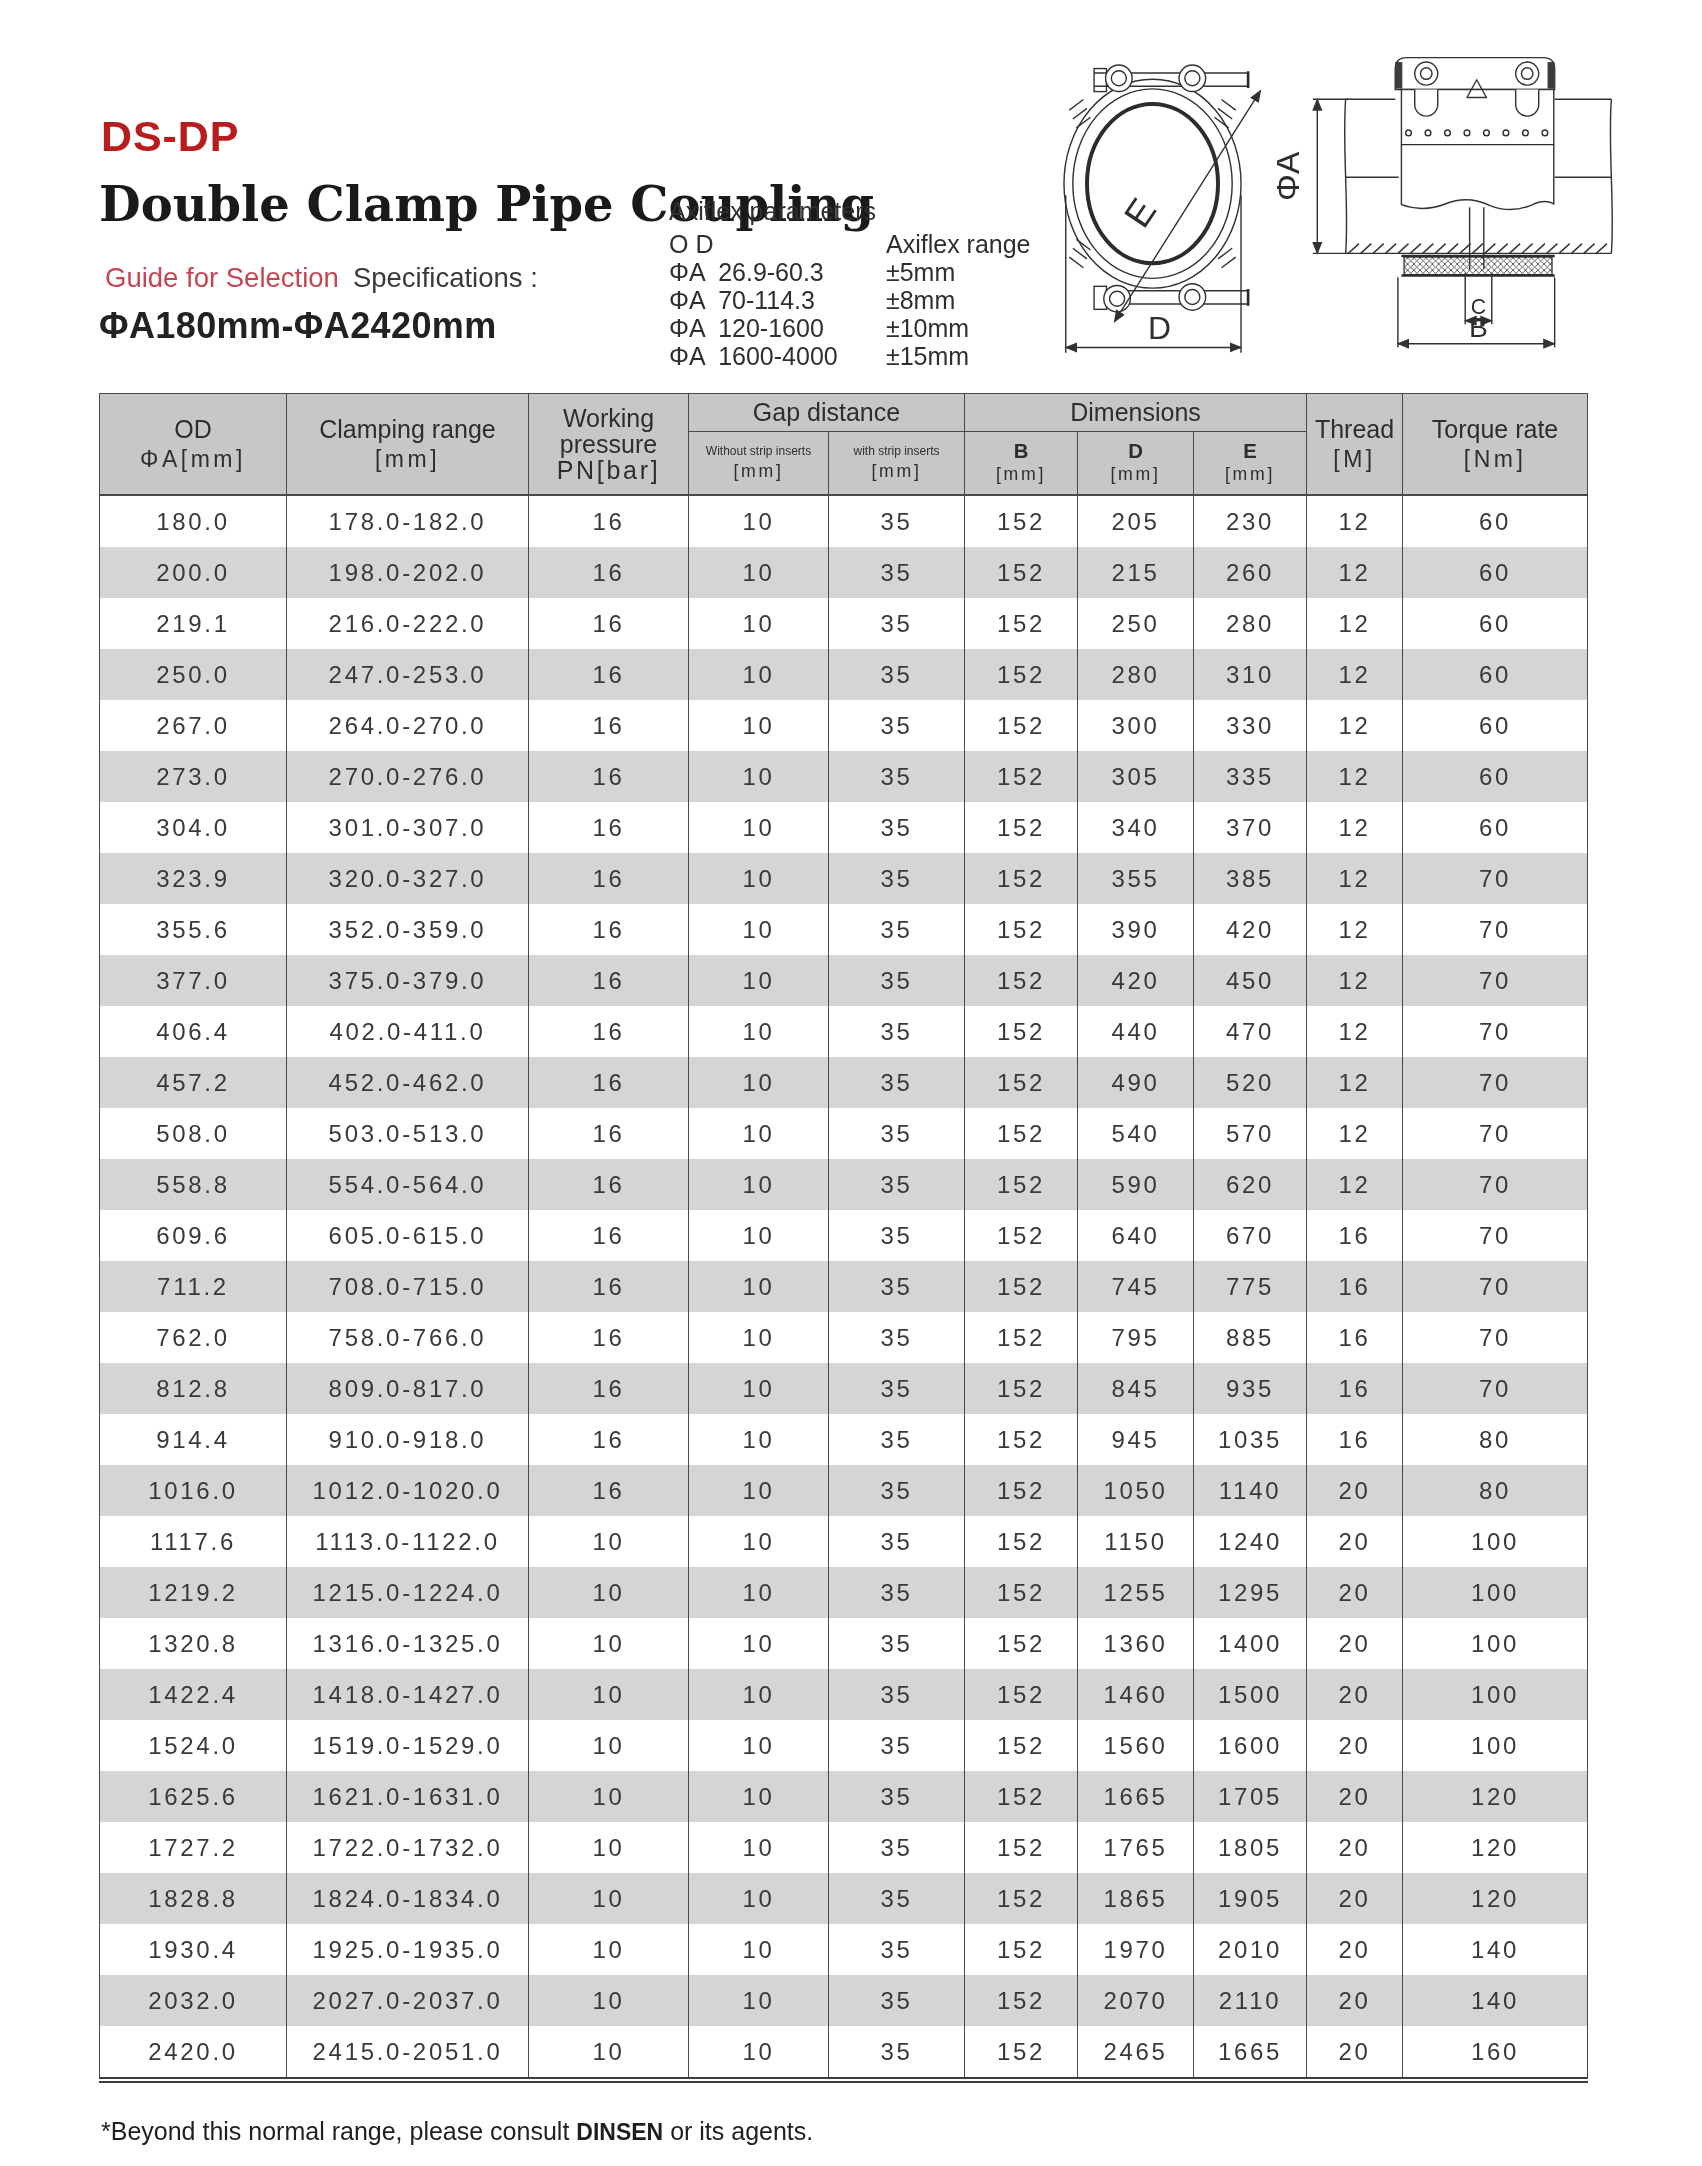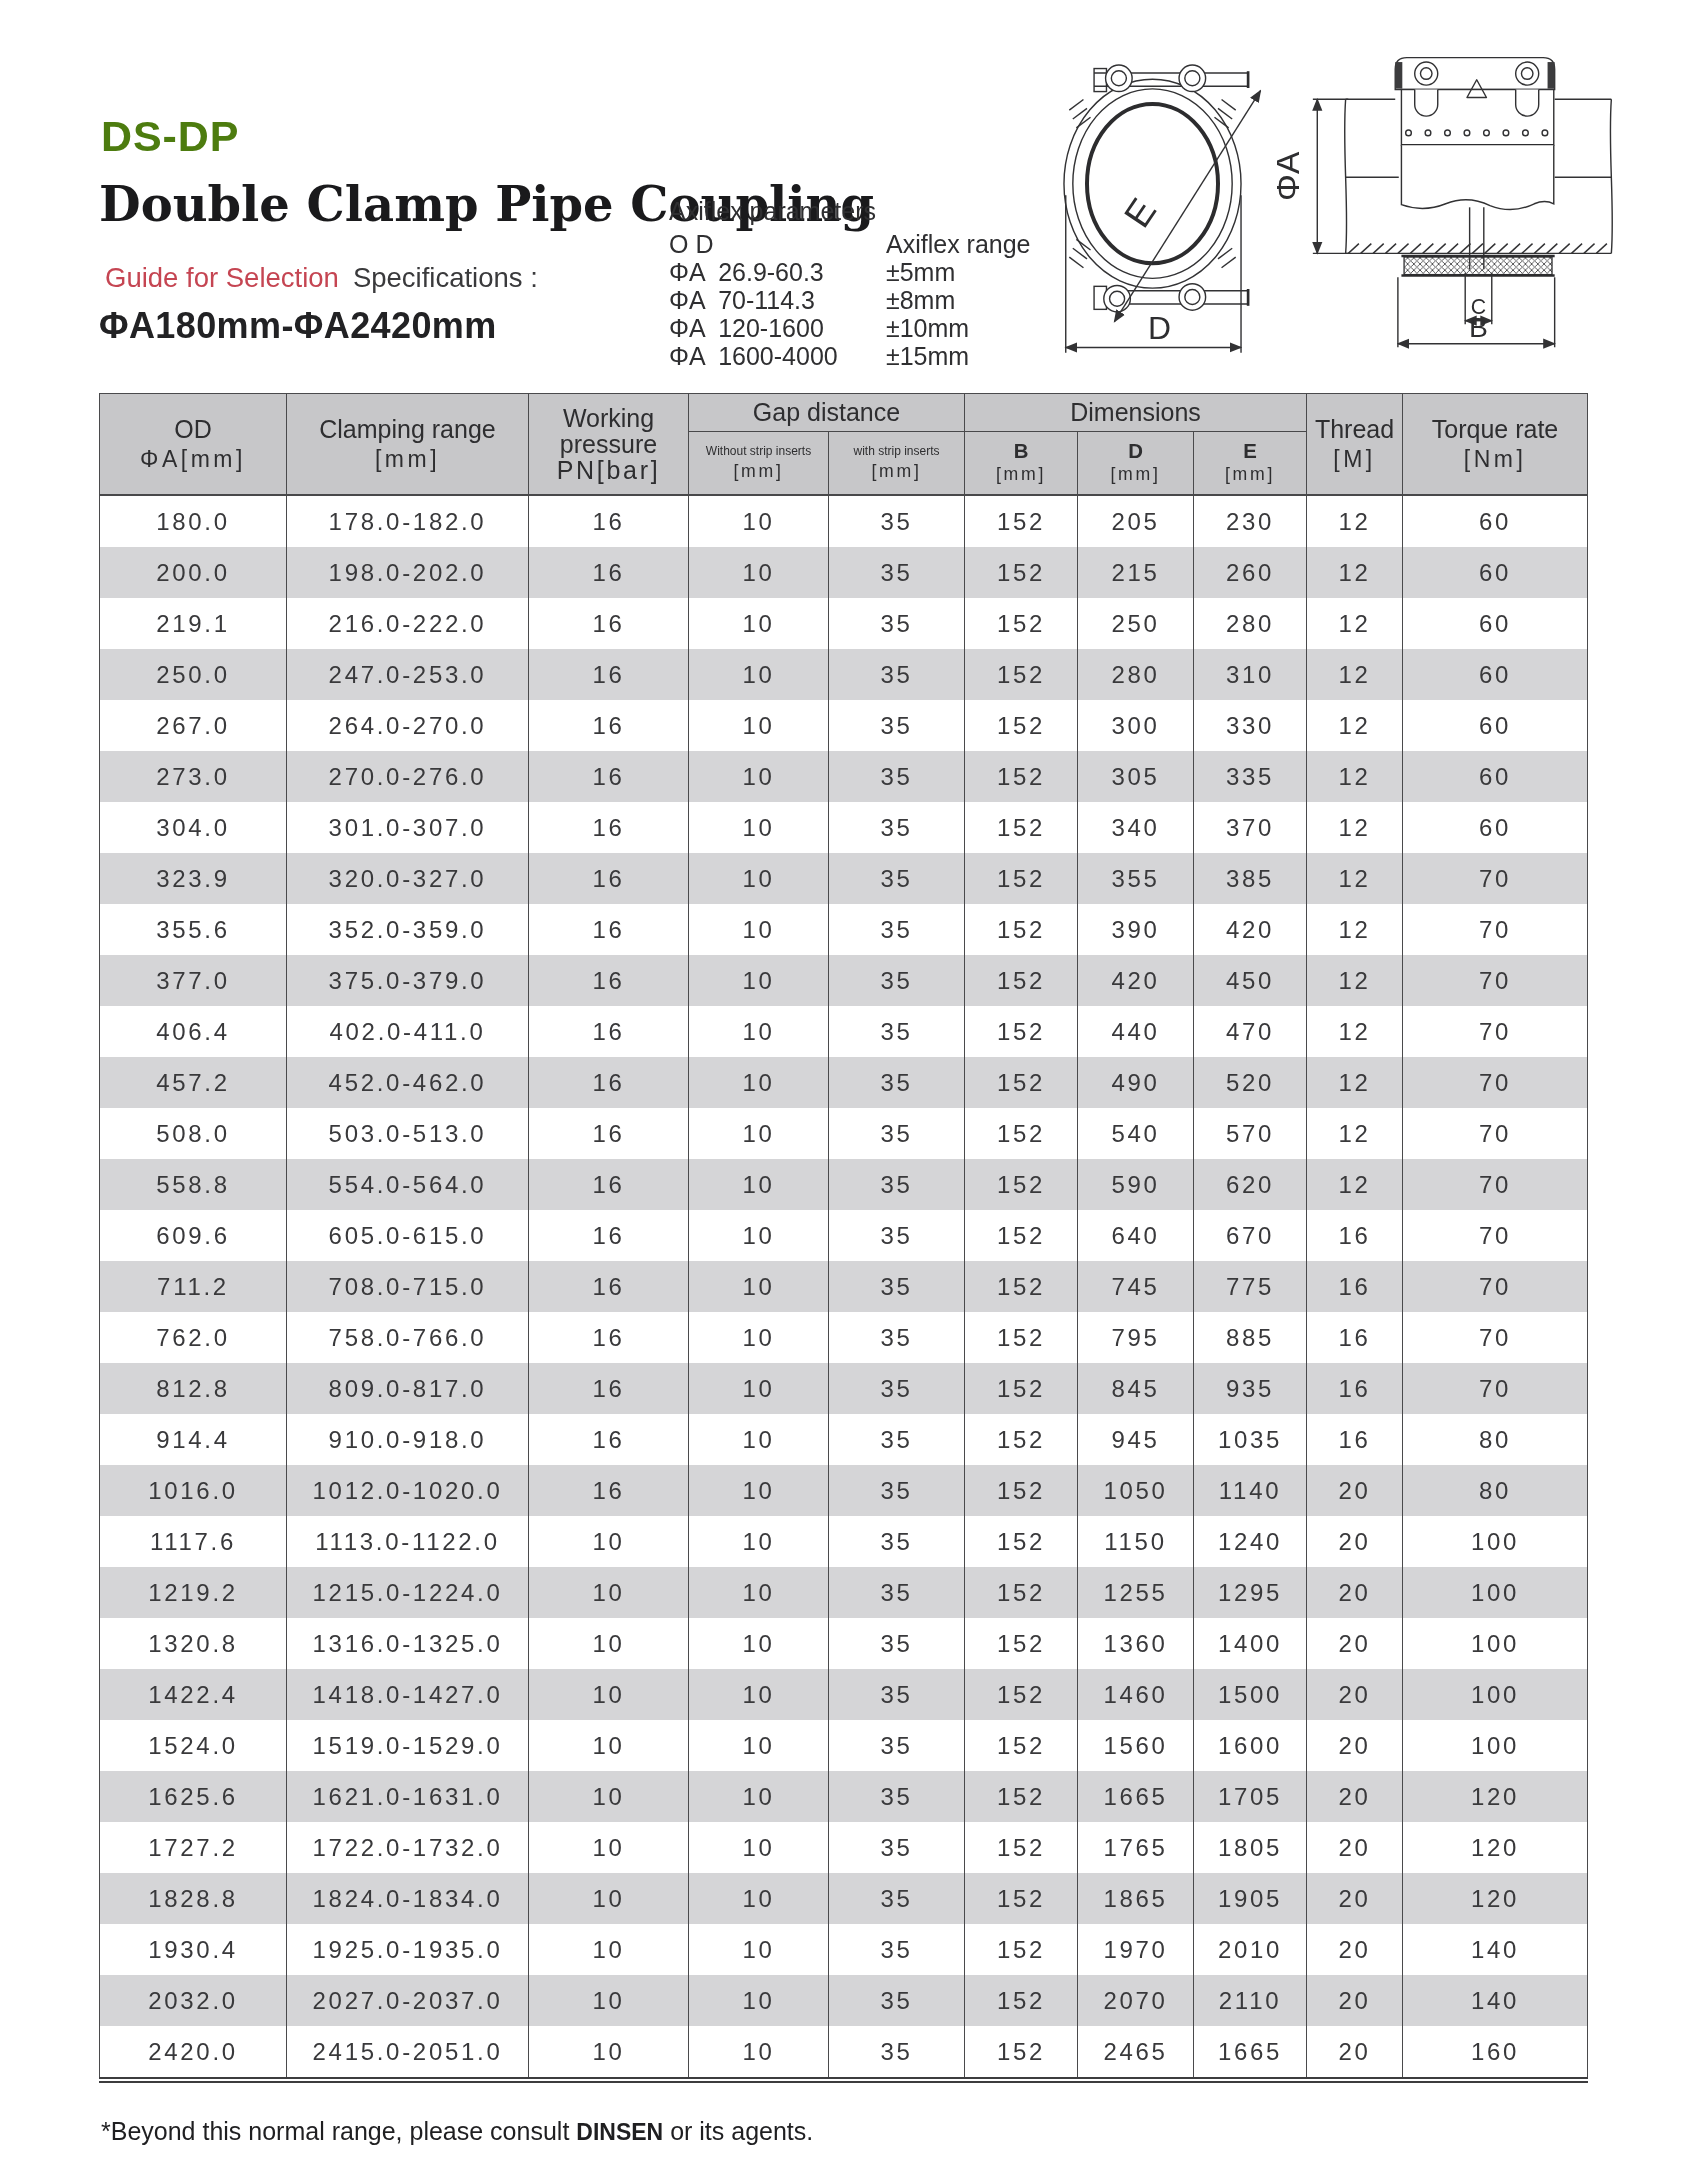--- a/index.html
+++ b/index.html
@@ -3,21 +3,21 @@
 <meta charset="utf-8">
 <style>
   html,body{margin:0;padding:0;}
   body{
     width:1702px;height:2167px;position:relative;background:#ffffff;
     font-family:"Liberation Sans",sans-serif;color:#2c2c2e;overflow:hidden;
   }
   .abs{position:absolute;}
 
   
-  #model{left:101px;top:112px;font-size:43px;font-weight:700;letter-spacing:0.9px;color:#4d7c0f;}
+  #model{left:101px;top:112px;font-size:43px;font-weight:700;letter-spacing:0.9px;color:#b91c1c;}
   #product{left:99px;top:176px;font-size:48px;font-weight:700;
     font-family:"DejaVu Serif","Liberation Serif",serif;color:#1a1a1c;}
   #guide-row{left:105px;top:262px;font-size:27.5px;white-space:nowrap;}
   #guide-row .guide{color:#c54552;}
   #guide-row .spec-label{color:#3a3a3c;margin-left:14px;}
   #spec-range{left:99px;top:305px;font-size:36px;font-weight:600;color:#222224;letter-spacing:0.4px;}
 
   
   #axiflex{left:669px;top:149px;font-size:25px;color:#2f2f31;margin-top:48px;}
   #axiflex .ax-title{margin-bottom:4.4px;}

